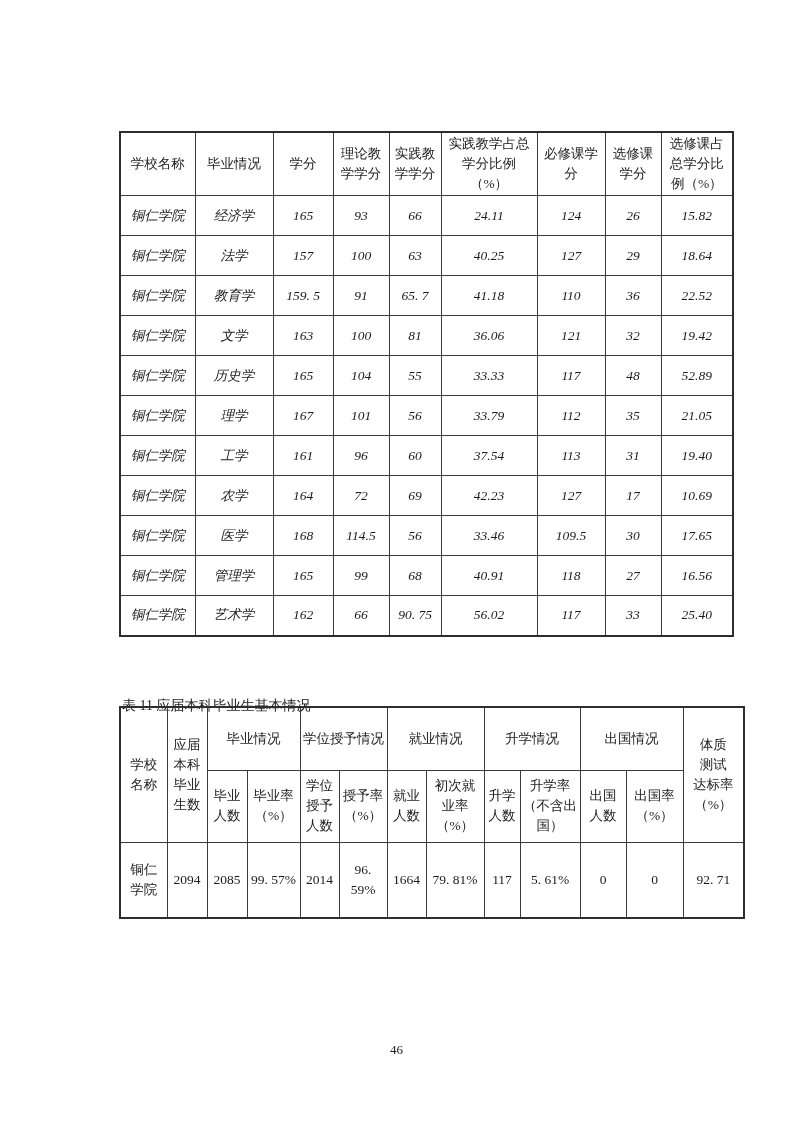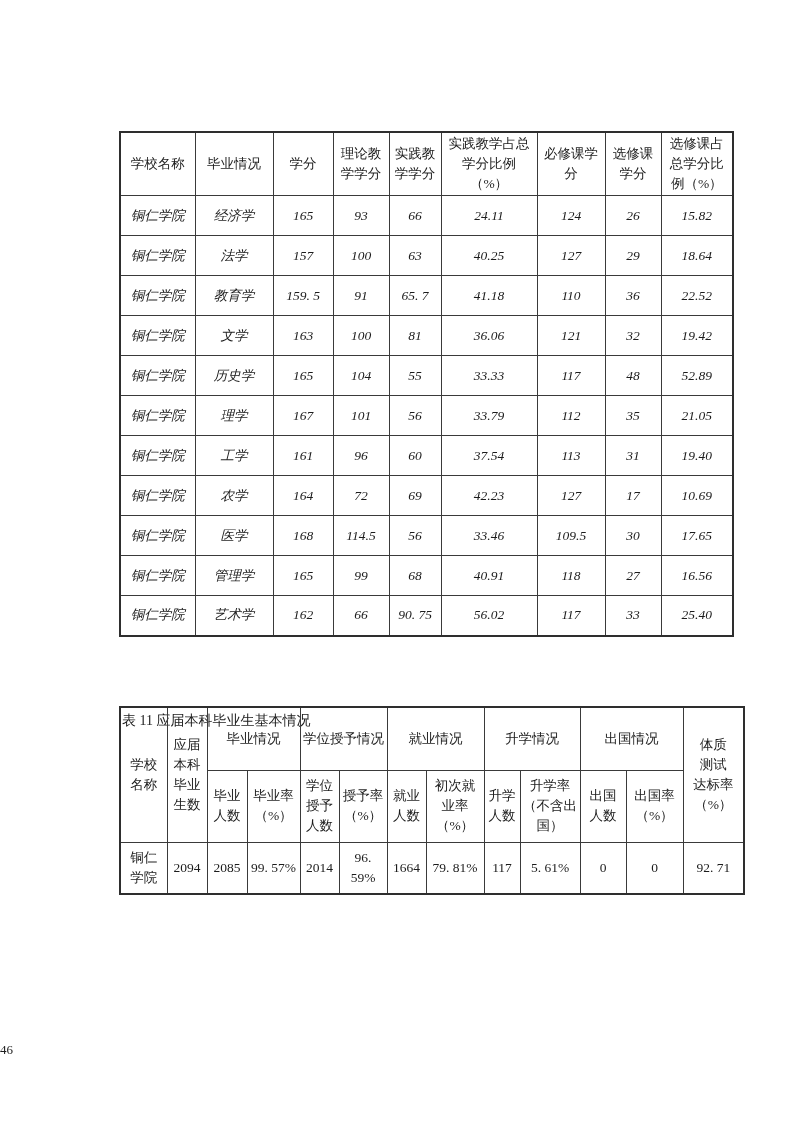--- a/index.html
+++ b/index.html
@@ -18,21 +18,21 @@
   }
   .tbl-title {
     position: absolute;
     margin: 0;
     font-size: 14px;
     line-height: 19px;
     white-space: pre;
     color: #1c1c1c;
   }
   .title-t10 { left: 122px; top: 98px; }
-  .title-t11 { left: 122px; top: 711px; }
+  .title-t11 { left: 122px; top: 696px; }
 
   table.doc-table {
     position: absolute;
     border-collapse: collapse;
     table-layout: fixed;
     border: 2px solid #2e2e2e;
   }
   table.doc-table th,
   table.doc-table td {
     border: 1px solid #3a3a3a;
@@ -46,28 +46,28 @@
     overflow: hidden;
     color: #1c1c1c;
   }
   .t10 { left: 119px; top: 131px; width: 613px; }
   .t10 thead tr { height: 63px; }
   .t10 tbody tr { height: 40px; font-style: italic; }
 
   .t11 { left: 119px; top: 706px; width: 624px; }
   .t11 tr.h1 { height: 63px; }
   .t11 tr.h2 { height: 72px; }
-  .t11 tbody tr { height: 52px; }
+  .t11 tbody tr { height: 76px; }
 
   .pageno {
     position: absolute;
     left: 0;
     top: 1042px;
     width: 100%;
-    text-align: left;
+    text-align: center;
     font-size: 13px;
     color: #1c1c1c;
   }
 </style>
 </head>
 <body>
 
 <div class="page">
 
 

